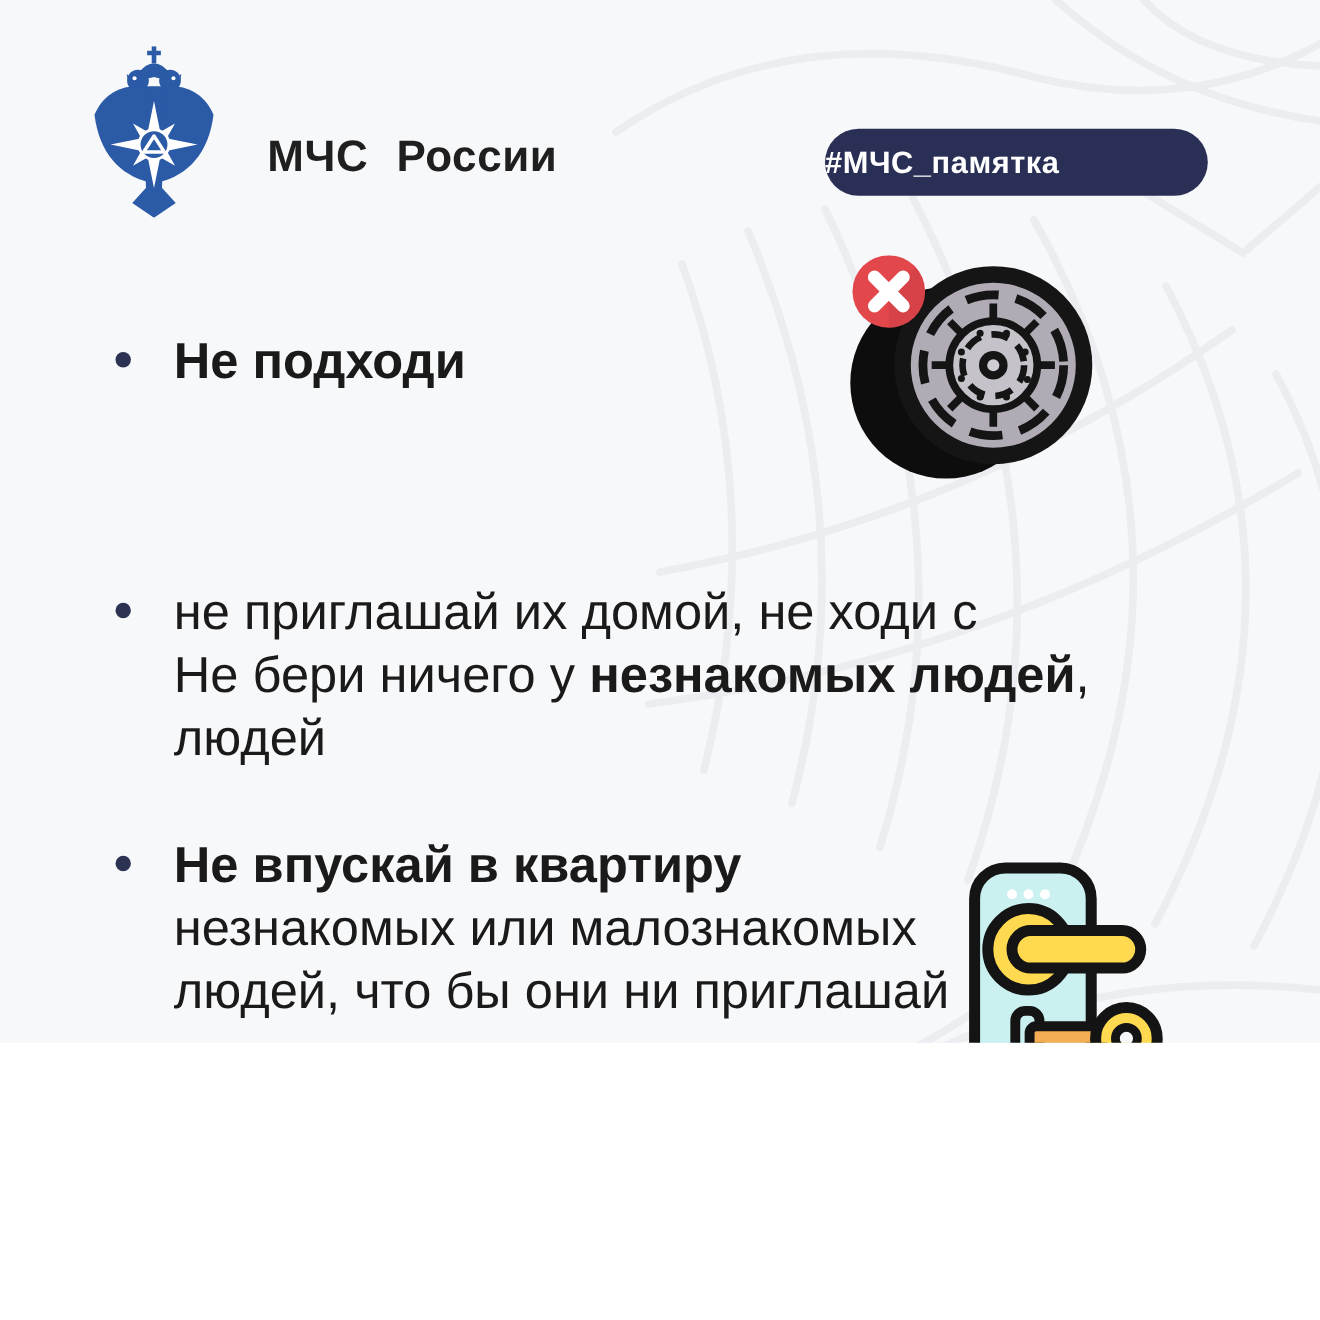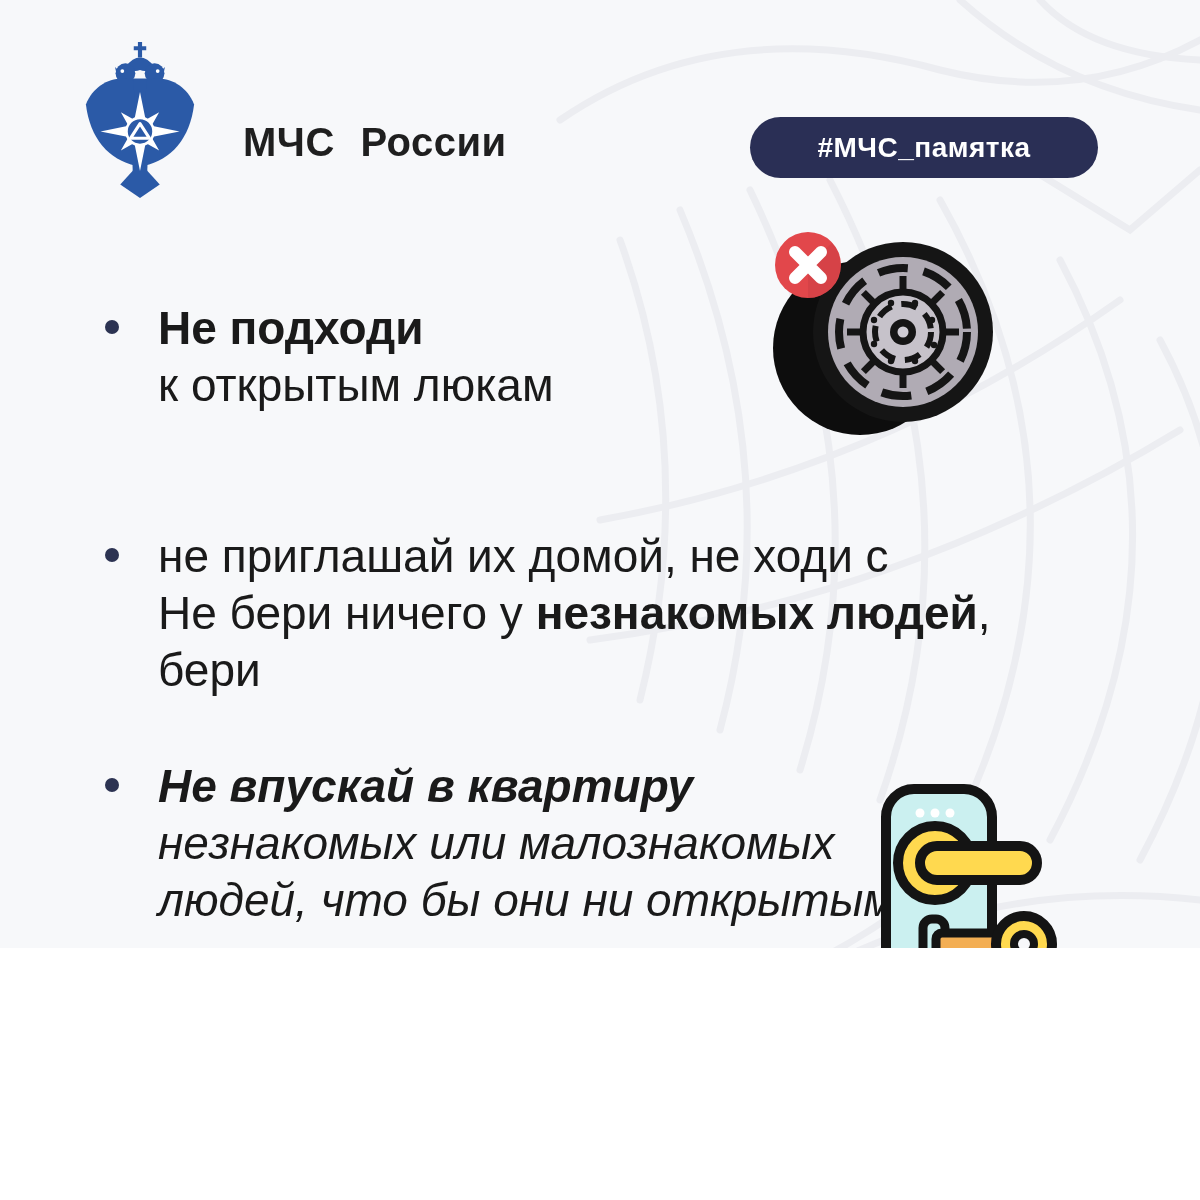--- a/index.html
+++ b/index.html
@@ -14,35 +14,35 @@
   .watermark{position:absolute;left:0;top:0;width:1200px;height:1200px;}
   .logo{position:absolute;left:76px;top:42px;width:128px;height:156px;}
   .app-title{
     position:absolute;left:243px;top:120px;
     font-size:40px;font-weight:bold;color:#1f1f1f;
     word-spacing:14px;letter-spacing:0.5px;white-space:nowrap;
   }
   .hash-badge{
     position:absolute;left:750px;top:117px;width:348px;height:61px;
     background:#2a2f55;border-radius:31px;
-    display:flex;align-items:center;justify-content:center;
+    display:flex;align-items:center;justify-content:flex-start;
   }
   .hash-badge span{
     color:#ffffff;font-size:28px;font-weight:bold;letter-spacing:0.5px;
   }
   .bullet{position:absolute;}
   .bullet .marker{
     position:absolute;left:-53px;top:20px;
     width:14px;height:14px;border-radius:50%;background:#2c3352;
   }
   .bullet .line{font-size:46px;line-height:57px;white-space:nowrap;}
   .bullet .b{font-weight:bold;}
   .bullet1{left:158px;top:300px;}
   .bullet2{left:158px;top:528px;}
-  .bullet3{left:158px;top:758px;font-style:italic;}
+  .bullet3{left:158px;top:758px;}
   .manhole-illustration{position:absolute;left:770px;top:232px;width:232px;height:205px;}
   .door-illustration{position:absolute;left:878px;top:783px;width:195px;height:235px;}
   .pagination{position:absolute;left:105px;top:1063px;display:flex;gap:4px;}
   .pdot{width:13px;height:13px;border-radius:50%;background:#d8d9db;display:inline-block;}
   .pdot.active{background:#20264a;}
 </style>
 </head>
 <body>
 
 <div class="canvas">
@@ -94,21 +94,20 @@
 
   <div class="app-title">МЧС России</div>
 
   <div class="hash-badge">
     <span>#МЧС_памятка</span>
   </div>
 
   <div class="bullet bullet1">
     <span class="marker"></span>
     <div class="line b">Не подходи</div>
-    <div class="line">к открытым люкам</div>
   </div>
 
   <svg class="manhole-illustration" viewBox="0 0 232 205" aria-hidden="true">
     <circle cx="90" cy="116" r="87" fill="#0d0d0d"></circle>
     <circle cx="133" cy="100" r="90" fill="#151515"></circle>
     <circle cx="133" cy="100" r="75" fill="#b0abb4"></circle>
     <circle cx="133" cy="100" r="64" fill="none" stroke="#151515" stroke-width="8" stroke-dasharray="30 16"></circle>
     <g stroke="#151515" stroke-width="7">
       <line x1="163" y1="100" x2="189" y2="100"></line>
       <line x1="154.2" y1="121.2" x2="172.6" y2="139.6"></line>
@@ -137,28 +136,28 @@
       <circle cx="38" cy="33" r="33" fill="#e2474b"></circle>
       <path d="M62,11 A33,33 0 0 1 38,66 L38,33 Z" fill="#c93d44" opacity="0.5"></path>
       <path d="M25,20 L51,46 M51,20 L25,46" stroke="#ffffff" stroke-width="12" stroke-linecap="round"></path>
     </g>
   </svg>
 
   <div class="bullet bullet2">
     <span class="marker"></span>
     <div class="line">не приглашай их домой, не ходи с</div>
     <div class="line"><span>Не бери ничего у </span><span class="b">незнакомых людей</span><span>,</span></div>
-    <div class="line">бери</div>
+    <div class="line">людей</div>
   </div>
 
   <div class="bullet bullet3">
     <span class="marker"></span>
     <div class="line b">Не впускай в квартиру</div>
     <div class="line">незнакомых или малознакомых</div>
-    <div class="line">людей, что бы они ни открытым</div>
+    <div class="line">людей, что бы они ни приглашай</div>
   </div>
 
   <svg class="door-illustration" viewBox="0 0 195 235" aria-hidden="true">
     <rect x="8" y="6" width="106" height="222" rx="28" fill="#cbf0f0" stroke="#141414" stroke-width="10"></rect>
     <circle cx="42" cy="30" r="4.5" fill="#ffffff"></circle>
     <circle cx="57" cy="30" r="4.5" fill="#ffffff"></circle>
     <circle cx="72" cy="30" r="4.5" fill="#ffffff"></circle>
     <rect x="45" y="136" width="22" height="56" rx="9" fill="#cbf0f0" stroke="#141414" stroke-width="9"></rect>
     <rect x="58" y="150" width="66" height="23" rx="6" fill="#f3ae53" stroke="#141414" stroke-width="9"></rect>
     <circle cx="146" cy="161" r="28" fill="#ffd94f" stroke="#141414" stroke-width="10"></circle>

